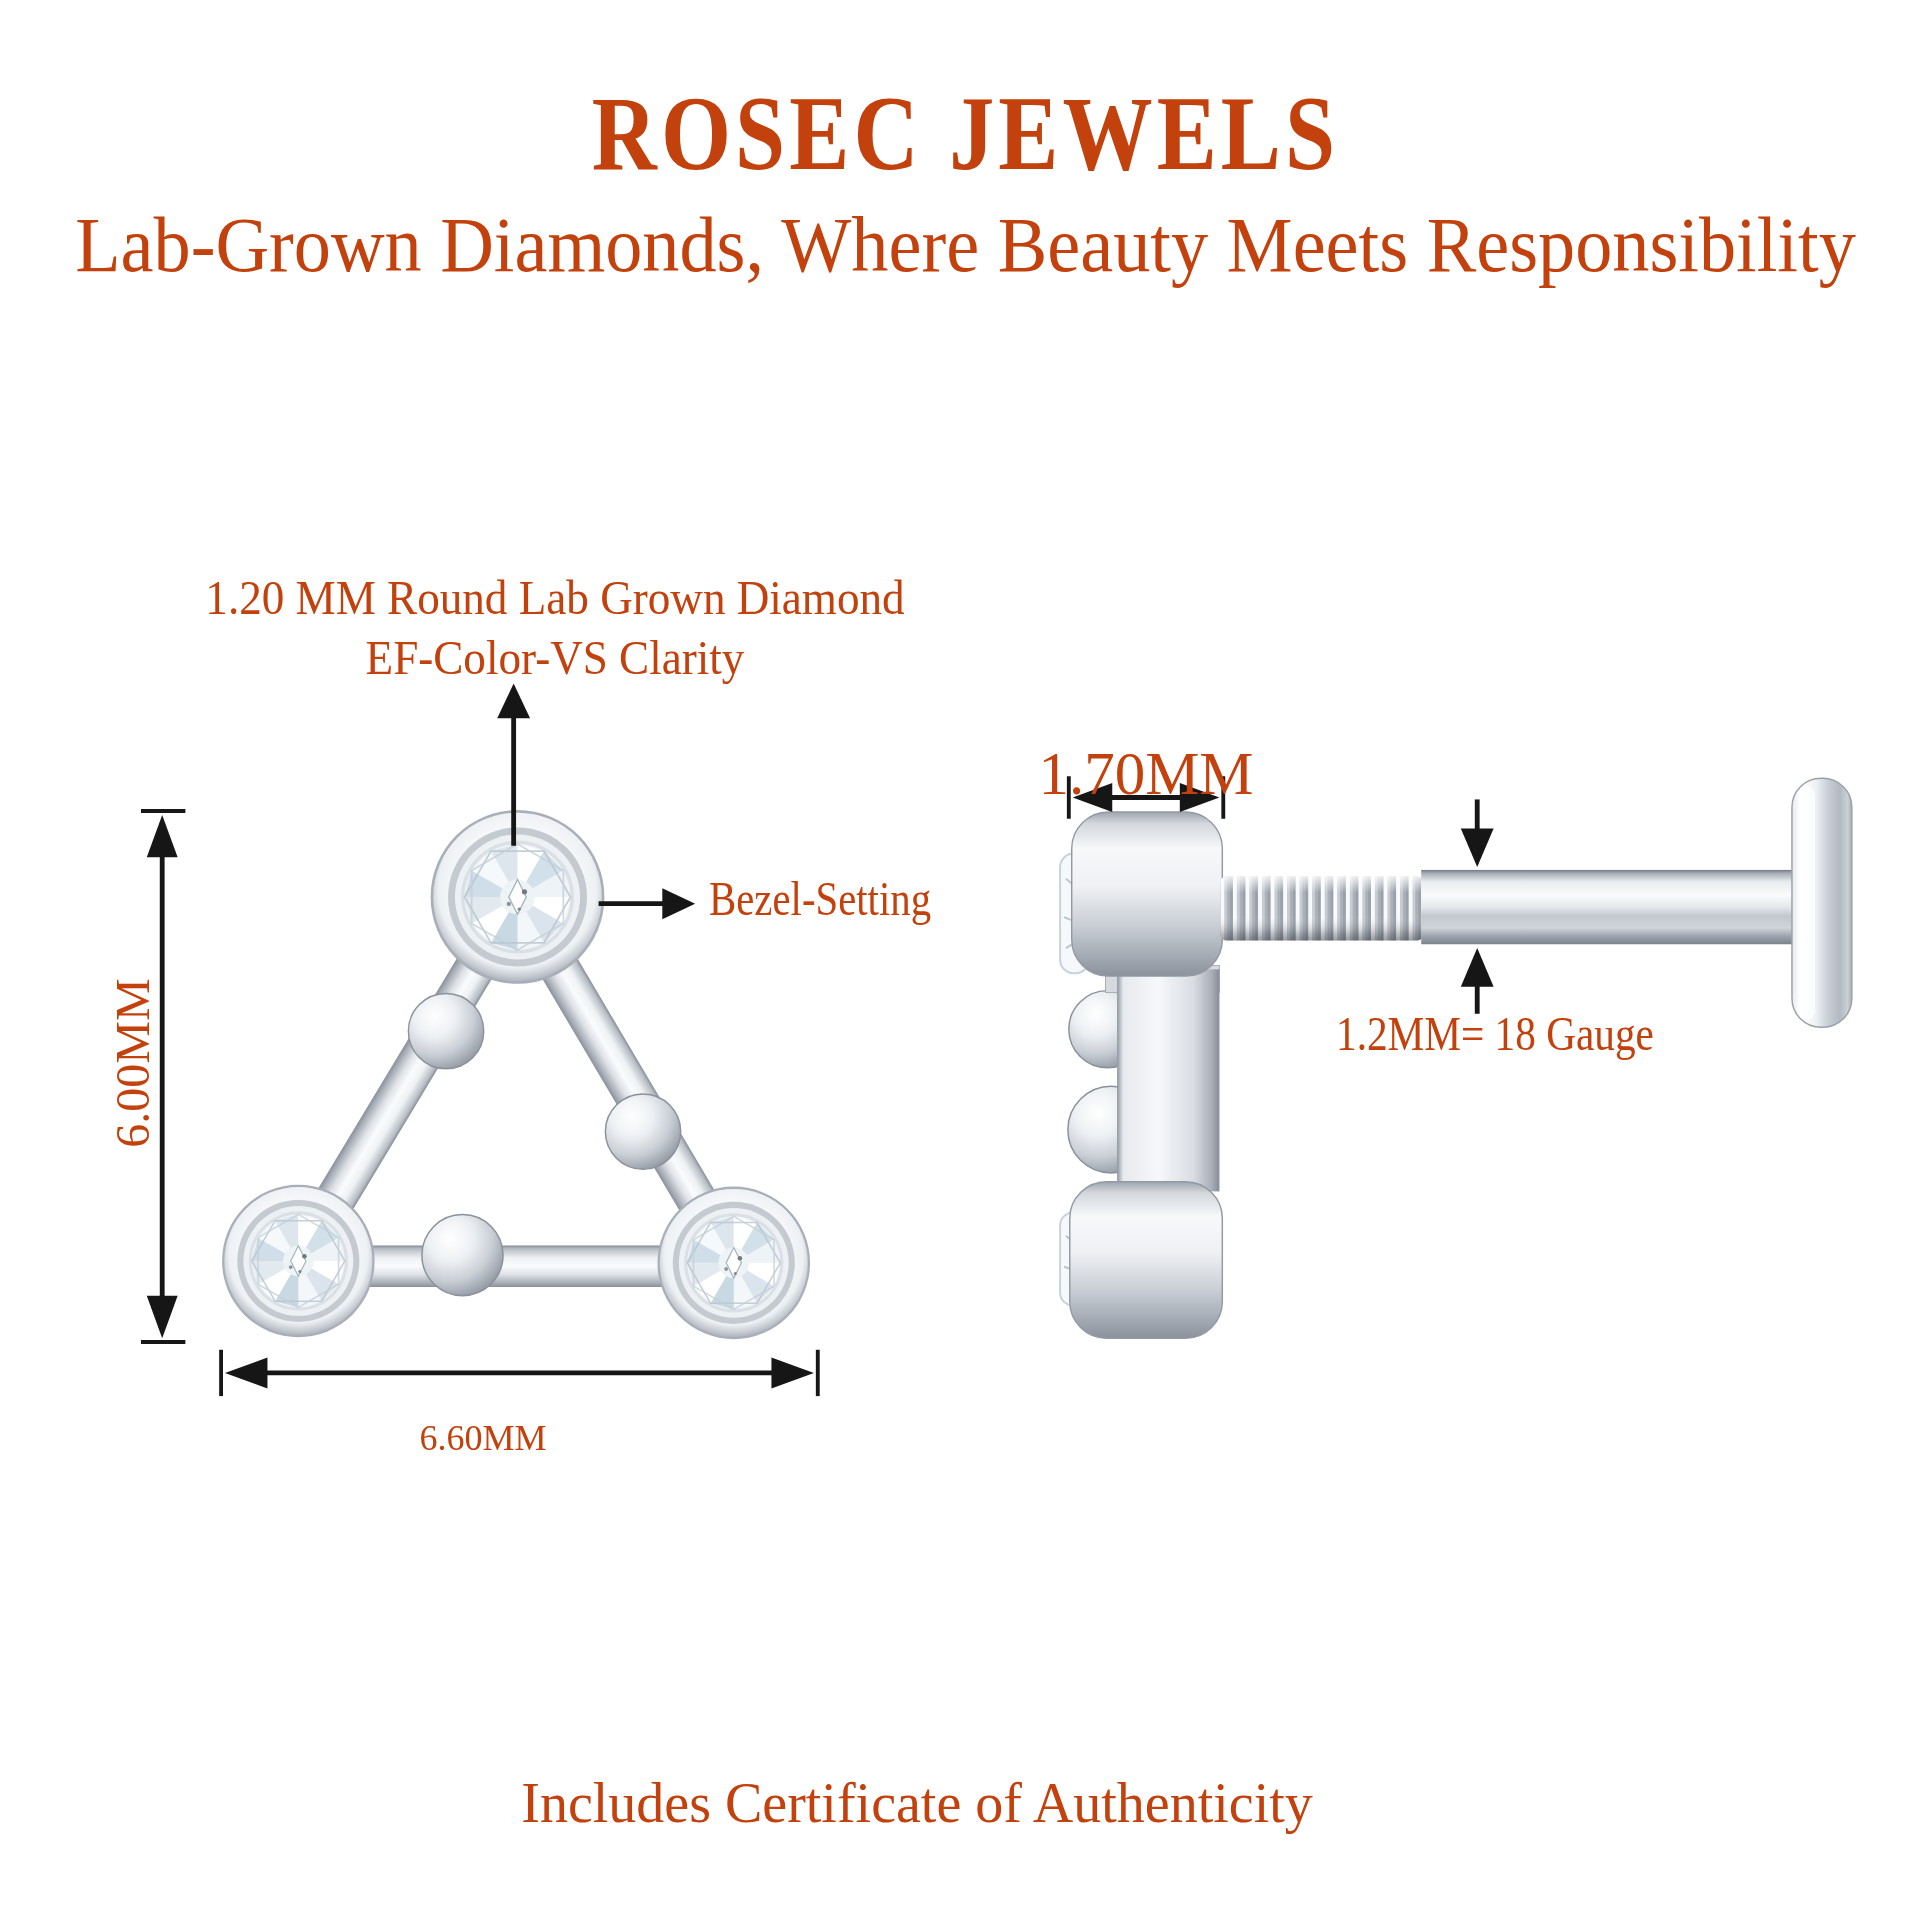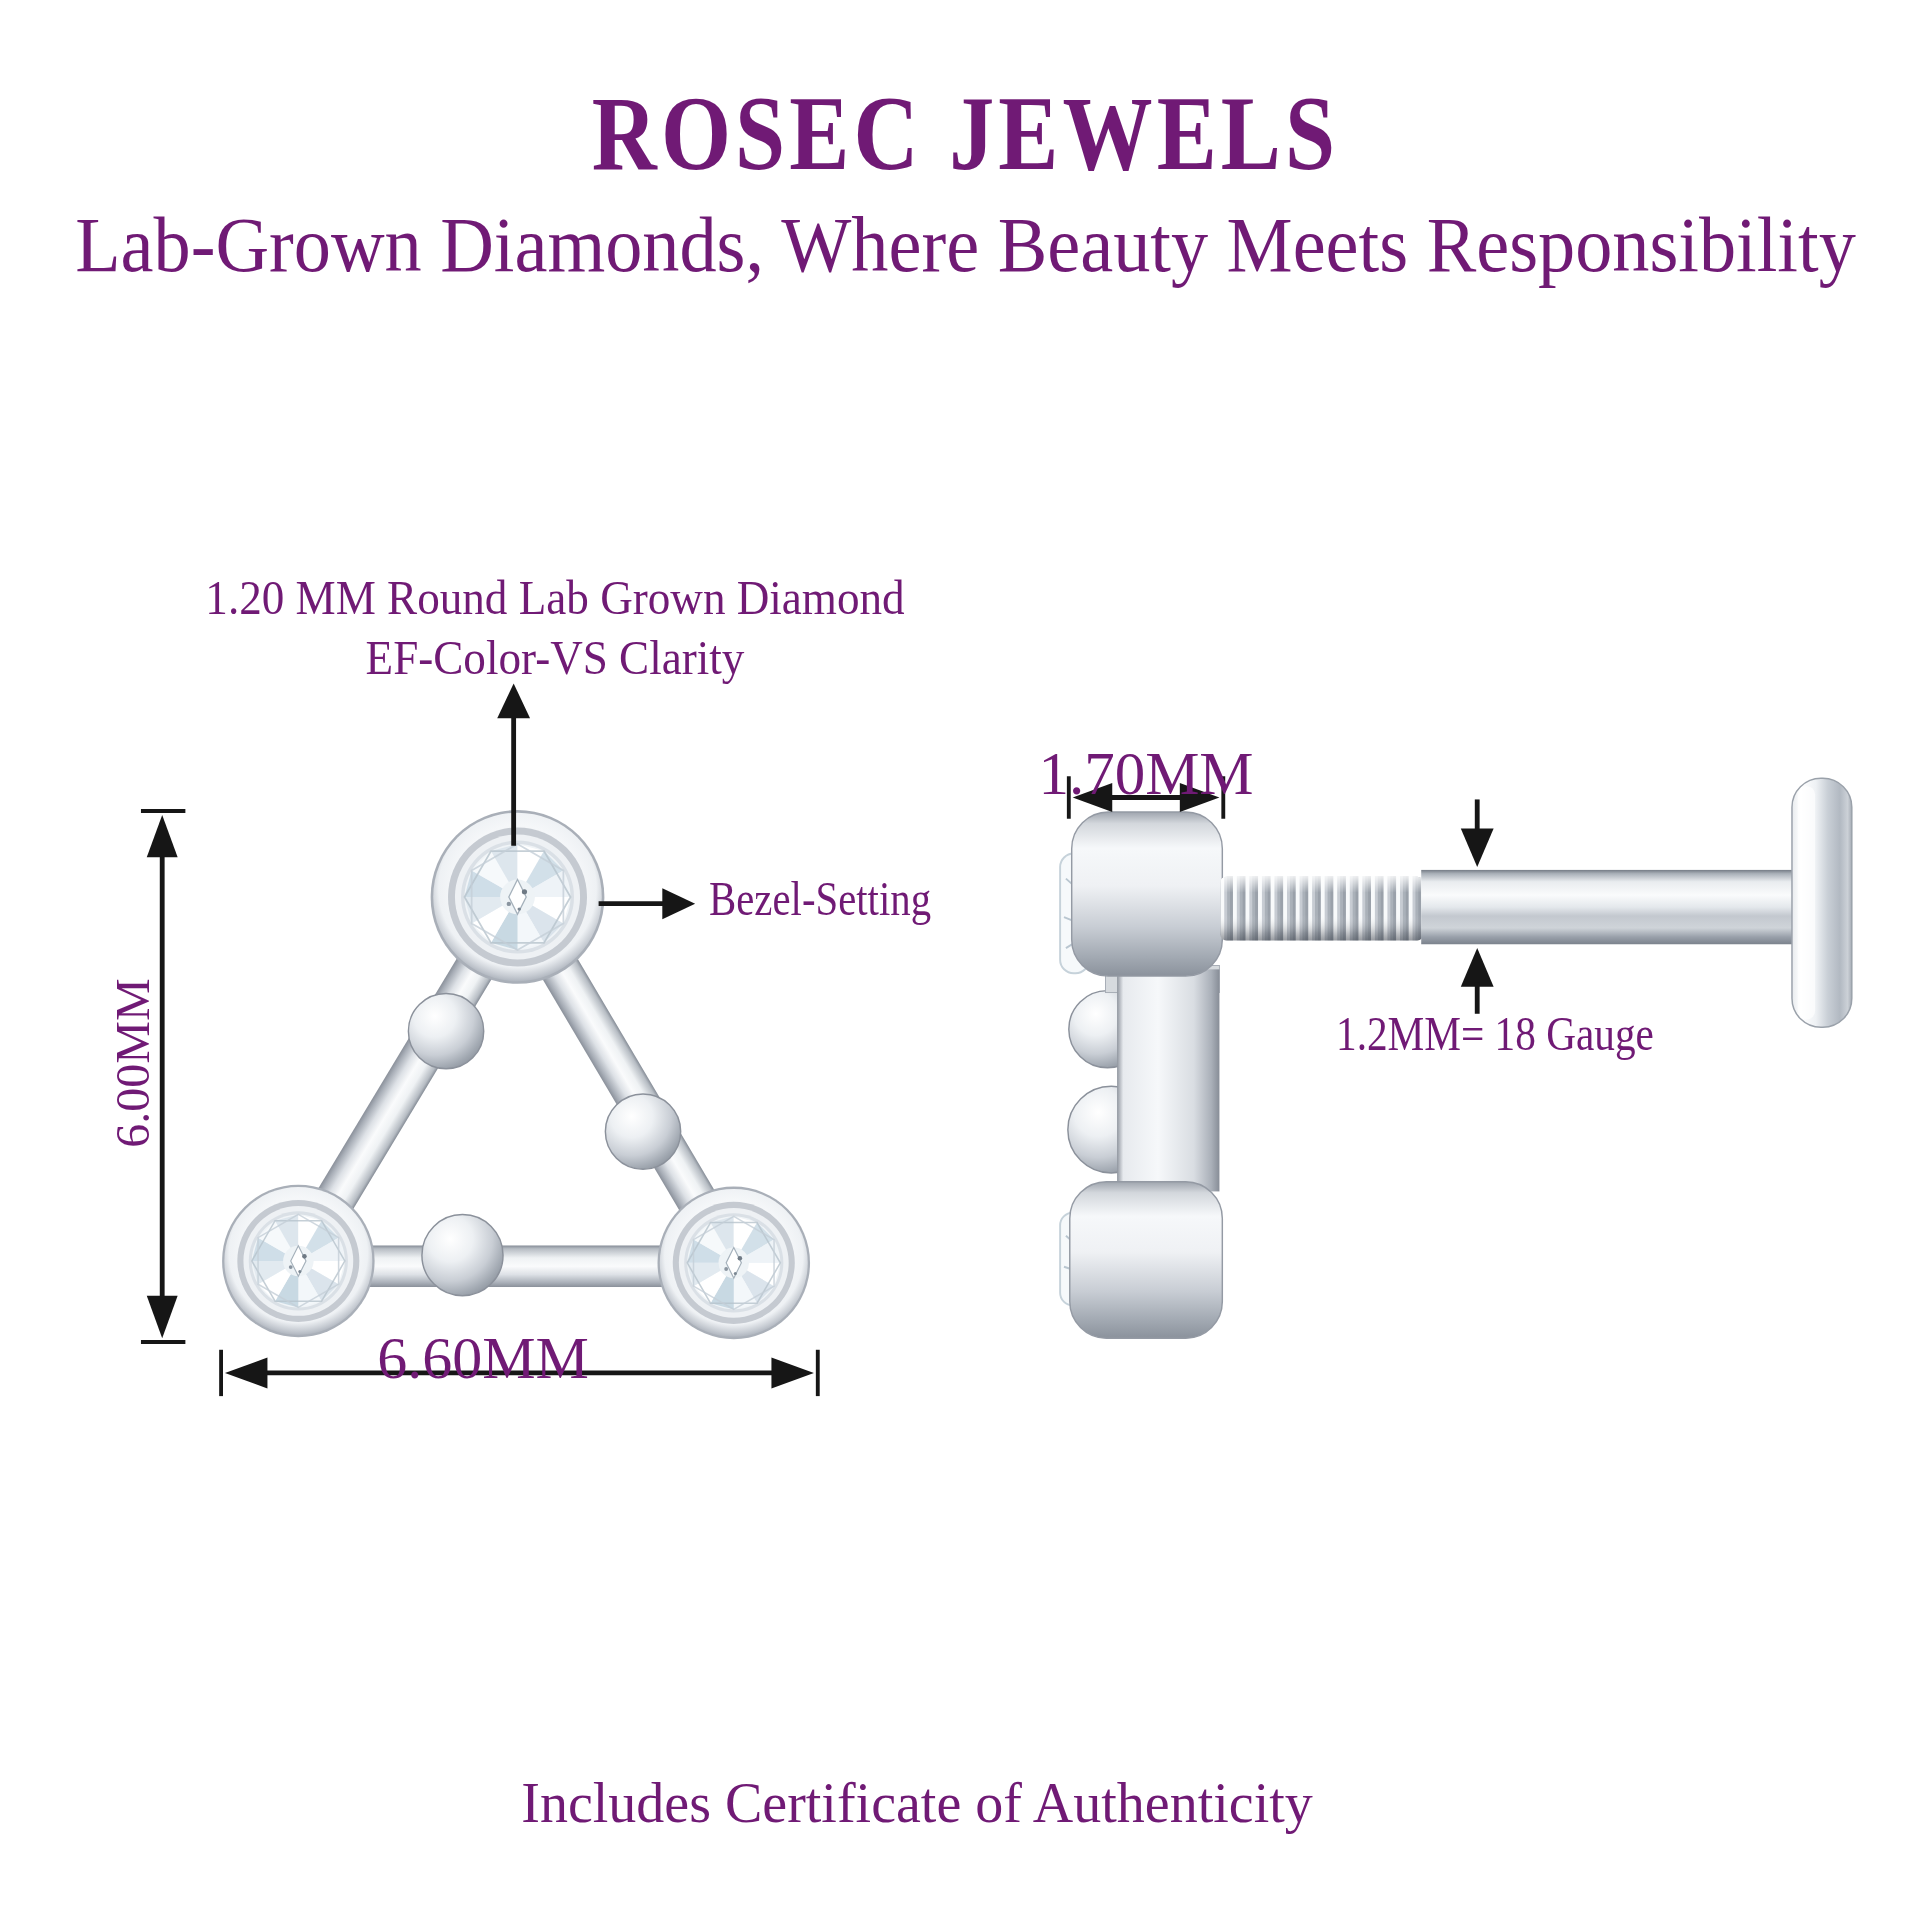--- a/index.html
+++ b/index.html
@@ -1,19 +1,19 @@
 <!DOCTYPE html>
 <html><head>
 <meta charset="utf-8">
 <title>ROSEC JEWELS</title>
 <style>
   html,body{margin:0;padding:0;background:#ffffff;}
   .canvas{
     position:relative;width:1931px;height:1931px;background:#ffffff;
-    font-family:"Liberation Serif", serif;color:#701a75;overflow:hidden;
+    font-family:"Liberation Serif", serif;color:#c2410c;overflow:hidden;
   }
   .abs{position:absolute;white-space:nowrap;}
   .brand-title{
     left:0;right:0;top:81px;text-align:center;
     font-size:106px;font-weight:bold;letter-spacing:4.8px;line-height:1;
     transform:scaleX(.85);
   }
   .brand-tagline{
     left:0;right:0;top:205px;text-align:center;
     font-size:79px;font-weight:normal;line-height:1;
@@ -25,21 +25,21 @@
   }
   .bezel-label{
     left:709px;top:875px;font-size:48px;line-height:1;
     transform:scaleX(.85);transform-origin:left center;
   }
   .vdim-label{
     left:133px;top:1063px;font-size:48px;line-height:1;
     transform:translate(-50%,-50%) rotate(-90deg);
   }
   .hdim-label{
-    left:483px;top:1328px;font-size:60px;line-height:1;
+    left:483px;top:1420px;font-size:36px;line-height:1;
     transform:translateX(-50%);
   }
   .sidedim-label{
     left:1146px;top:743px;font-size:61px;line-height:1;
     transform:translateX(-50%);
   }
   .gauge-label{
     left:1336px;top:1010px;font-size:48px;line-height:1;
     transform:scaleX(.86);transform-origin:left center;
   }

